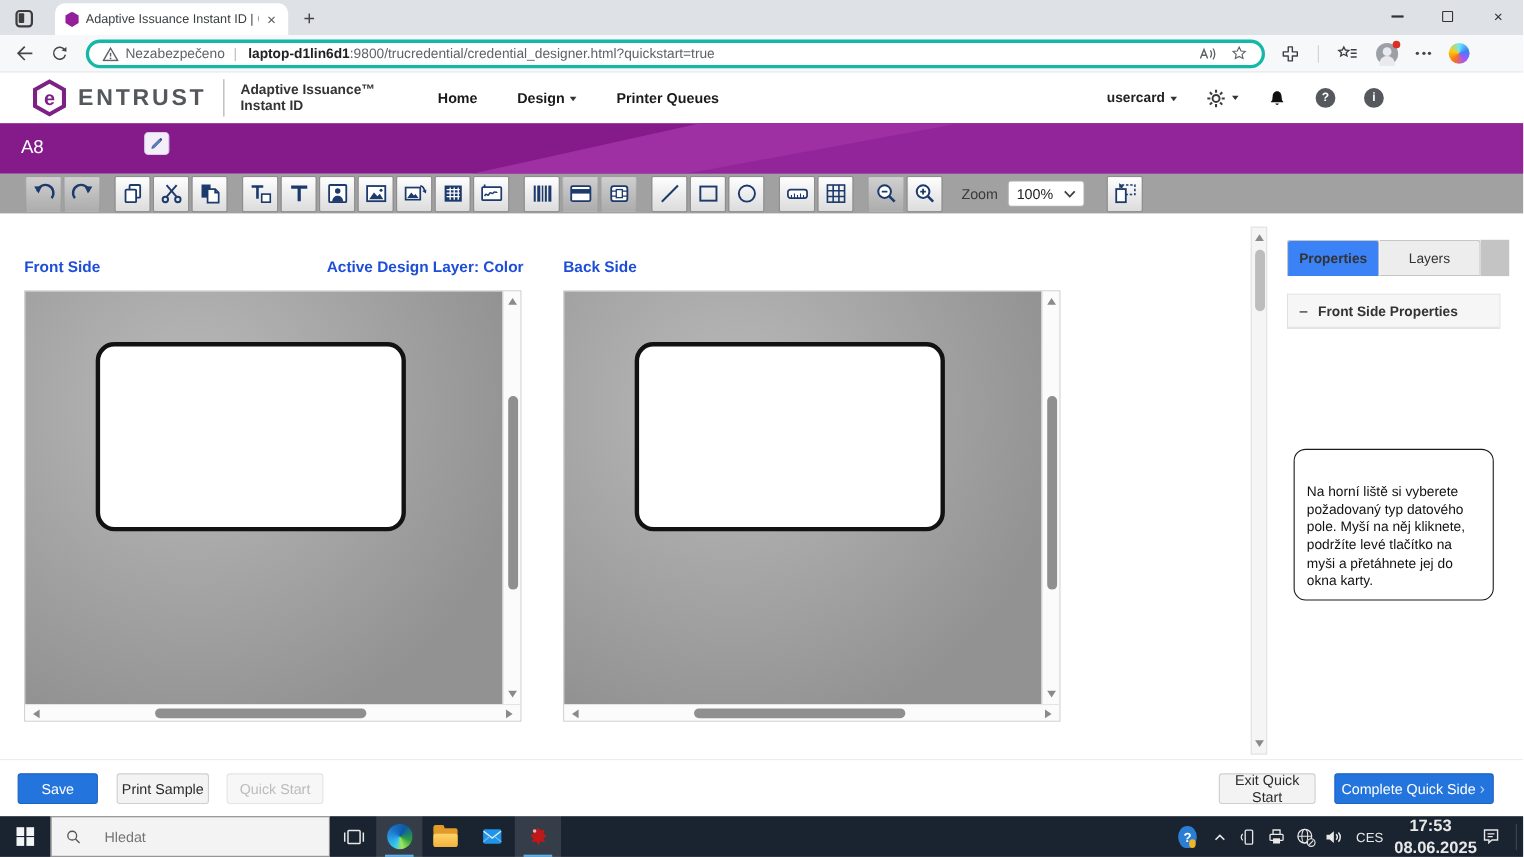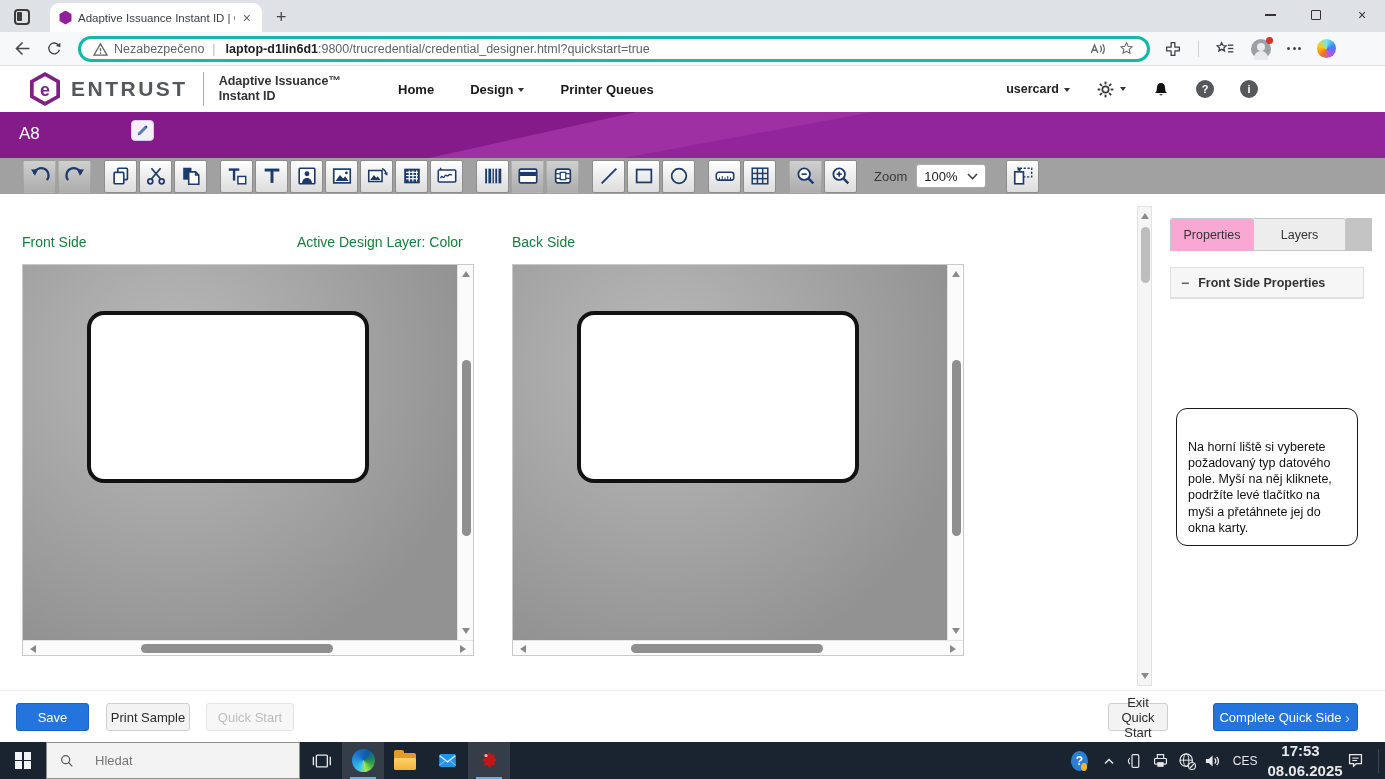--- a/index.html
+++ b/index.html
@@ -65,61 +65,61 @@
   
   .toolbar { position:absolute; top:158px; left:0; right:0; height:36px; background:#a1a1a1; display:flex; align-items:center; padding-left:23px; }
   .tbtn { width:33px; height:33px; margin-right:2px; background:linear-gradient(#fefefe,#dcdcdc); border:1px solid #8d8d8d; border-radius:2px; display:flex; align-items:center; justify-content:center; flex:0 0 auto; }
   .tbtn.off { background:linear-gradient(rgba(255,255,255,.5),rgba(255,255,255,.12)); border-color:rgba(130,130,130,.35); }
   .tgap { width:11px; flex:0 0 auto; }
   .zoomlabel { font-size:13px; color:#3a3a3a; margin:0 9px 0 15px; }
   .zoomselect { width:70px; height:24px; background:#fff; border:1px solid #ababab; border-radius:3px; display:flex; align-items:center; justify-content:space-between; padding:0 7px; font-size:13px; color:#222; }
 
   
   .content { position:absolute; top:202px; left:0; right:0; height:488px; background:#fff; }
-  .side-label { position:absolute; font-size:14px; font-weight:normal; color:#15803d; }
+  .side-label { position:absolute; font-size:14px; font-weight:bold; color:#1d4ed8; }
   .panel { position:absolute; top:62px; width:452px; height:392px; border:1px solid #c9c9c9; background:#fff; }
   .panel.front { left:22px; }  .panel.back { left:512px; }
   .design-area { position:absolute; left:0; top:0; right:16px; bottom:15px; background:radial-gradient(circle at 35% 28%, #bababa, #929292 78%); }
   .card { position:absolute; left:64px; top:46px; width:282px; height:172px; background:#fff; border:4px solid #121212; border-radius:17px; }
   .vscroll { position:absolute; right:0; top:0; width:16px; bottom:15px; background:#fbfbfb; border-left:1px solid #e4e4e4; }
   .vthumb { position:absolute; left:3.5px; width:9px; top:95px; height:176px; background:#8f8f8f; border-radius:5px; }
   .hscroll { position:absolute; left:0; right:0; bottom:0; height:15px; background:#fbfbfb; border-top:1px solid #e4e4e4; }
   .hthumb { position:absolute; top:3px; height:9px; left:118px; width:192px; background:#8f8f8f; border-radius:5px; }
   .tri-up { position:absolute; top:6px; left:4px; width:0; height:0; border-left:4px solid transparent; border-right:4px solid transparent; border-bottom:6px solid #8a8a8a; }
   .tri-down { position:absolute; bottom:6px; left:4px; width:0; height:0; border-left:4px solid transparent; border-right:4px solid transparent; border-top:6px solid #8a8a8a; }
   .tri-left { position:absolute; left:7px; top:3.5px; width:0; height:0; border-top:4px solid transparent; border-bottom:4px solid transparent; border-right:6px solid #8a8a8a; }
   .tri-right { position:absolute; right:7px; top:3.5px; width:0; height:0; border-top:4px solid transparent; border-bottom:4px solid transparent; border-left:6px solid #8a8a8a; }
   .mainscroll { position:absolute; right:233px; top:4px; width:15px; height:480px; background:#f5f5f5; border:1px solid #e2e2e2; }
   .mainscroll .vthumb { top:20px; height:56px; left:2.5px; background:#bdbdbd; }
 
   
   .sidepanel { position:absolute; left:1162px; top:202px; width:210px; height:488px; background:#fff; }
   .tabstrip { position:absolute; top:16px; left:0; right:0; height:33px; display:flex; align-items:flex-end; }
   .sp-tab { height:33px; display:flex; align-items:center; justify-content:center; font-size:12.5px; color:#333; }
-  .tab-props { margin-left:8px; width:84px; background:#f9a8d4; border:1px solid #c6c6c6; border-bottom:none; border-radius:3px 3px 0 0; font-weight:normal; }
+  .tab-props { margin-left:8px; width:84px; background:#3b82f6; border:1px solid #c6c6c6; border-bottom:none; border-radius:3px 3px 0 0; font-weight:bold; }
   .tab-layers { width:92px; background:#ededed; border:1px solid #c6c6c6; border-left:none; border-radius:0 3px 0 0; }
   .tabfill { flex:1; height:33px; background:#c4c4c4; }
   .propsection { position:absolute; left:8px; top:65px; width:194px; border:1px solid #e0e0e0; background:#fff; }
   .prophead { height:30px; background:#f6f6f6; border-bottom:1px solid #e0e0e0; display:flex; align-items:center; padding:0 10px; font-size:12.5px; font-weight:bold; color:#333; }
   .collapse { color:#666; margin-right:9px; font-size:14px; font-weight:bold; }
   .propbody { padding:13px 8px 15px 8px; }
   .checkrow { font-size:12.5px; color:#9b9b9b; line-height:1.25; margin-bottom:13px; }
   .checkrow input { width:13px; height:13px; vertical-align:-2px; margin-right:7px; }
   .tooltip { position:absolute; left:14px; top:206px; width:182px; height:138px; border:1.5px solid #1a1a1a; border-radius:11px; background:#fff; padding:9px 11px; display:flex; align-items:flex-end; font-size:12.5px; color:#111; line-height:1.3; }
 
   
   .footer { position:absolute; top:690px; left:0; right:0; height:52px; background:#fff; border-top:1px solid #ededed; }
   .fbtn { position:absolute; top:12px; height:28px; border-radius:3px; font-size:13px; font-family:"Liberation Sans",sans-serif; display:flex; align-items:center; justify-content:center; border:1px solid transparent; }
   .btn-blue { background:#2374dd; color:#fff; border-color:#1d63c0; }
   .btn-gray { background:#f3f3f3; color:#2b2b2b; border-color:#cfcfcf; }
   .btn-dis  { background:#f7f7f7; color:#bcbcbc; border-color:#e4e4e4; }
   .f-save { left:16px; width:73px; }
   .f-print { left:106px; width:84px; }
   .f-quick { left:206px; width:88px; }
-  .f-exit { left:1108px; width:60px; }
+  .f-exit { left:1108px; width:88px; }
   .f-complete { left:1213px; width:145px; padding-right:10px; }
   .f-complete .arr { position:absolute; right:7px; font-size:15px; color:#bcd7f7; }
 
   
   .taskbar { position:absolute; top:742px; left:0; right:0; height:37px; background:#1a2330; display:flex; align-items:center; color:#e8e8e8; }
   .tb-start { width:46px; height:37px; display:flex; align-items:center; justify-content:center; }
   .winlogo { display:grid; grid-template-columns:7.5px 7.5px; grid-template-rows:7.5px 7.5px; gap:1.5px; }
   .winlogo i { background:#f2f4f6; }
   .tb-search { width:254px; height:37px; background:#f3f3f3; border:1px solid #8e8e8e; display:flex; align-items:center; padding-left:12px; }
   .tb-search input { border:none; outline:none; background:transparent; font-size:13px; color:#0c4a6e; margin-left:20px; width:180px; font-family:"Liberation Sans",sans-serif; }

